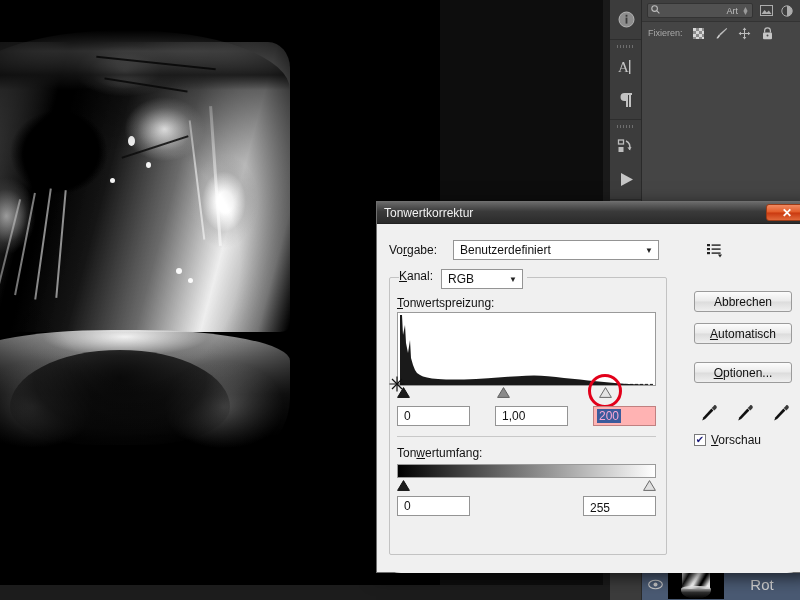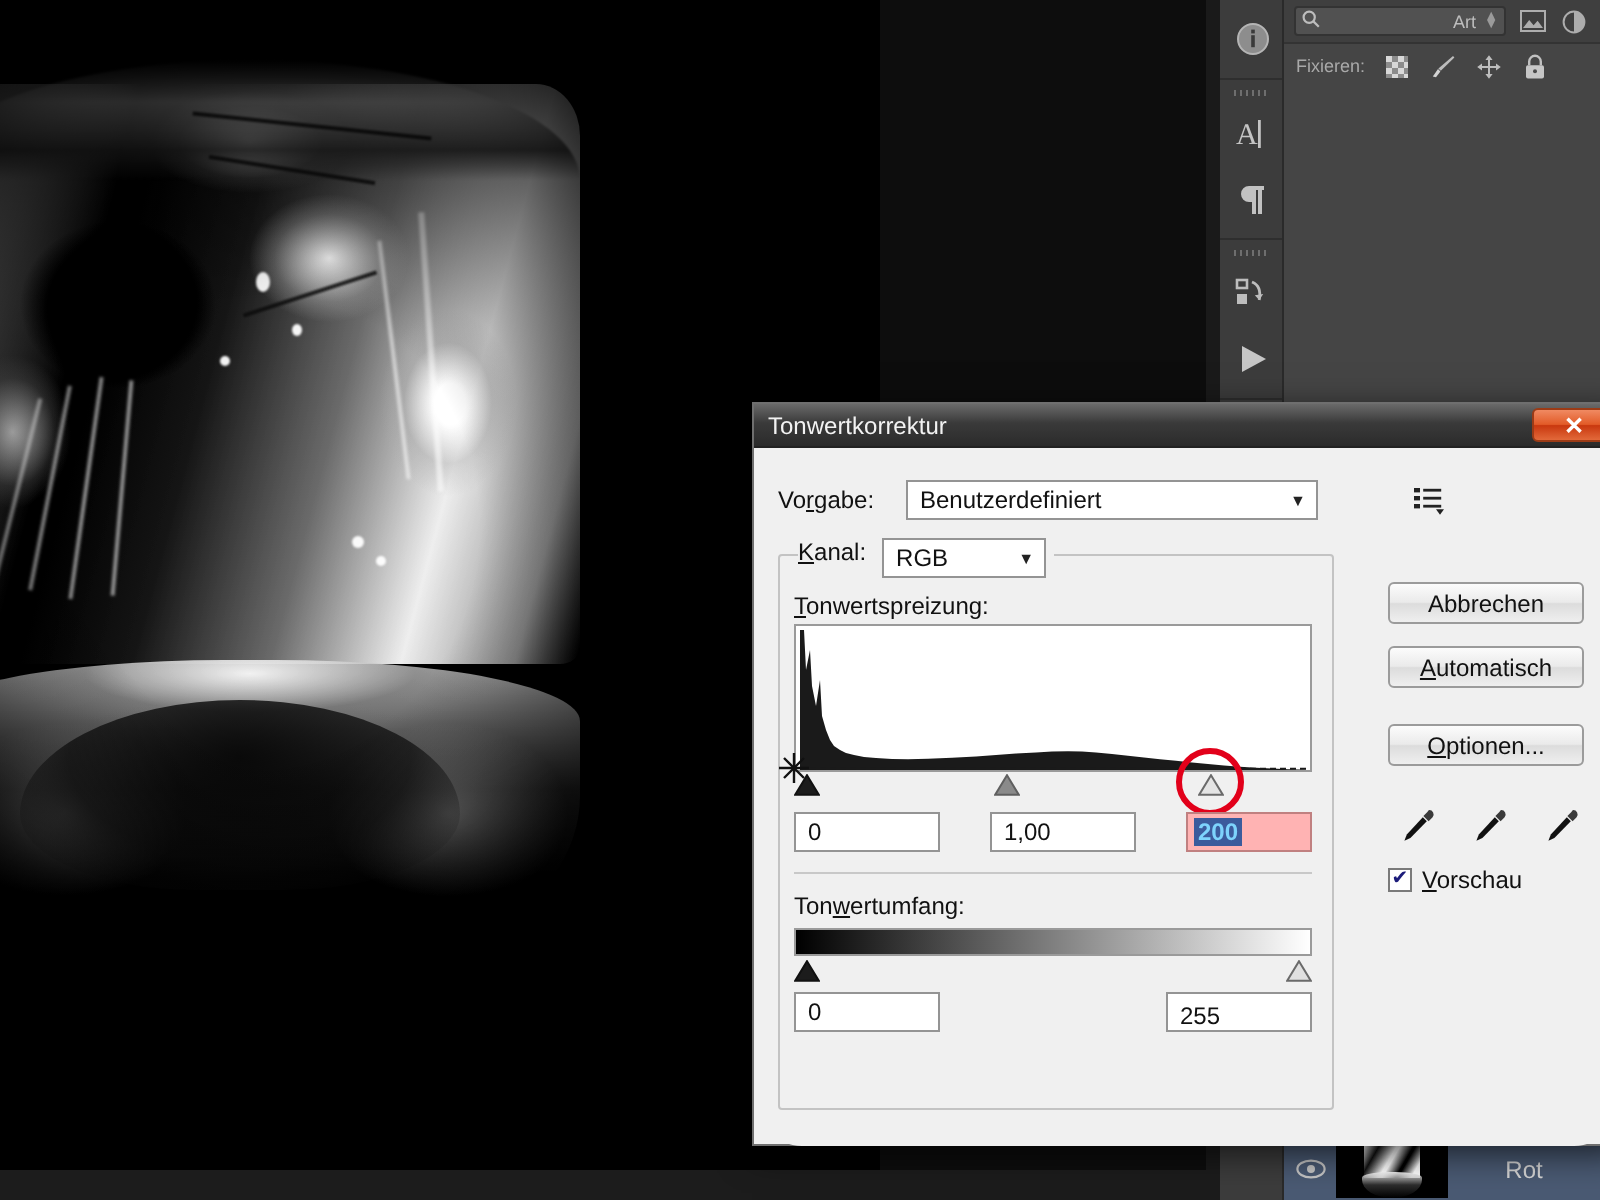--- a/index.html
+++ b/index.html
@@ -158,21 +158,21 @@
   .chan-thumb .tc {
     position:absolute; left:14px; top:-2px; width:28px; height:20px;
     background: linear-gradient(120deg,#fff 0%,#3a3a3a 25%,#e0e0e0 50%,#222 70%,#f0f0f0 92%);
     filter: contrast(1.6);
   }
   .chan-thumb .tr {
     position:absolute; left:13px; top:15px; width:30px; height:13px;
     background: linear-gradient(180deg,rgba(250,250,250,.95) 0%, rgba(90,90,90,.5) 50%, rgba(0,0,0,0) 100%);
     border-radius:45% 45% 50% 50% / 22% 22% 70% 70%;
   }
-  .chan-name { flex:1; text-align:center; color:#d5d5d5; font-size:12px; }
+  .chan-name { flex:1; text-align:center; color:#d5d5d5; font-size:15px; }
 
   
   .dialog {
     position:absolute; left:348px; top:201px; width:436px; height:372px;
     background:#f0f0f0; border:1px solid #6f6f6f;
     box-shadow: 0 4px 16px rgba(0,0,0,.65);
     font-size:12px; color:#111;margin-left:28px;
   }
   .dlg-titlebar {
     height:22px; background: linear-gradient(180deg,#6a6a6a 0%,#3a3a3a 45%,#2b2b2b 100%);
@@ -234,21 +234,21 @@
     border:3px solid #e2001a; border-radius:50%;
   }
 
   .in-field {
     position:absolute; top:182px; height:20px; background:#fff; border:1px solid #949494;
     display:flex; align-items:center; padding-left:6px; font-size:12px; color:#111;
   }
   .in-field.f1 { left:20px; width:73px; }
   .in-field.f2 { left:118px; width:73px; }
   .in-field.f3 { left:216px; width:63px; background:#ffb3b3; border-color:#c08080; padding-left:3px; }
-  .sel-num { background:#3b5b9c; color:#7dd3fc; padding:0 2px;font-weight:bold; }
+  .sel-num { background:#3b5b9c; color:#f9a8d4; padding:0 2px; }
 
   .divider { position:absolute; left:20px; top:212px; width:259px; height:1px; background:#c8c8c8; }
   .lbl-umfang { position:absolute; left:20px; top:222px; font-size:12px; }
   .grad-bar {
     position:absolute; left:20px; top:240px; width:259px; height:14px;
     background: linear-gradient(90deg, #000 0%, #ffffff 100%);
     border:1px solid #9a9a9a;
   }
   .out-track { position:absolute; left:20px; top:256px; width:259px; height:12px; }
   .out-field {

